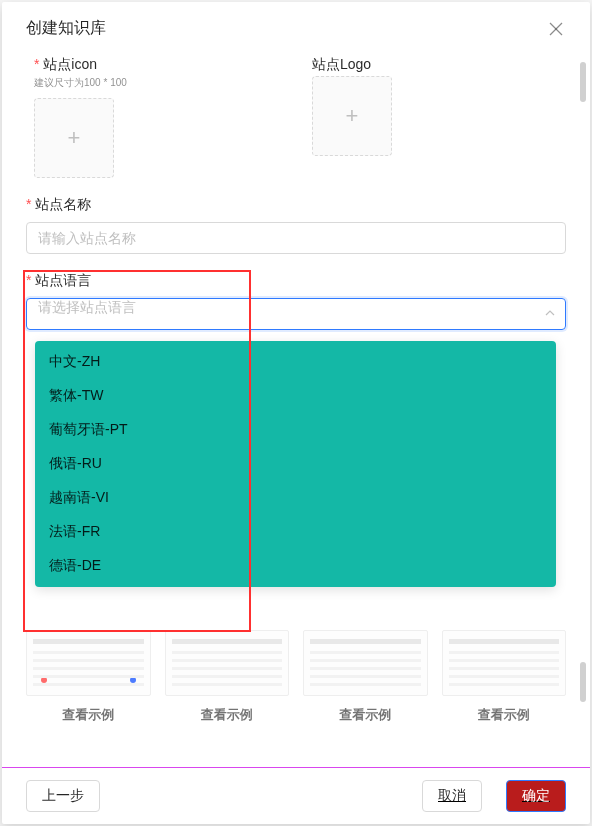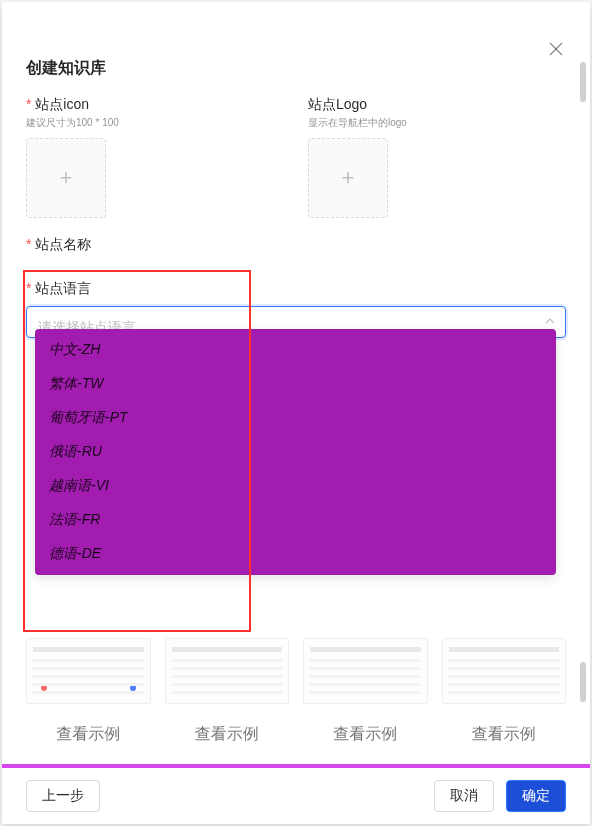--- a/index.html
+++ b/index.html
@@ -20,35 +20,35 @@
     display: flex;
     flex-direction: column;
   }
   .modal-header {
     padding: 16px 24px;
     display: flex;
     justify-content: space-between;
     align-items: center;
     border-bottom: 1px solid transparent;
   }
-  .modal-title { font-size: 16px; font-weight: 700; color: rgba(0,0,0,0.85); margin-top: 40px; }
+  .modal-title { font-size: 16px; font-weight: 400; color: rgba(0,0,0,0.85); }
   .close-btn {
     width: 20px; height: 20px;
     display: flex; align-items: center; justify-content: center;
     cursor: pointer; color: rgba(0,0,0,0.45);
     font-size: 16px;
   }
   .close-btn svg { width: 14px; height: 14px; }
   .modal-body {
     flex: 1;
     padding: 0 24px;
     overflow-y: auto;
     position: relative;
   }
-  .row { display: flex; gap: 24px; }
+  .row { display: flex; gap: 24px; margin-left: 8px; }
   .field { flex: 1; margin-bottom: 18px; }
   .field-label {
     font-size: 14px;
     color: rgba(0,0,0,0.85);
     margin-bottom: 2px;
     display: block;
   }
   .required::before { content: "* "; color: #ff4d4f; }
   .field-hint {
     font-size: 10px;
@@ -78,21 +78,21 @@
   .text-input::placeholder { color: #bfbfbf; }
   .select-box {
     width: 100%;
     height: 32px;
     padding: 0 30px 0 11px;
     border: 1px solid #2f7aff;
     border-radius: 4px;
     font-size: 14px;
     color: #bfbfbf;
     display: flex;
-    align-items: flex-end;
+    align-items: flex-start;
     cursor: pointer;
     position: relative;
     box-shadow: 0 0 0 2px rgba(47,122,255,0.15);
   }
   .select-arrow {
     position: absolute;
     right: 10px; top: 50%;
     transform: translateY(-50%);
     color: rgba(0,0,0,0.25);
   }
@@ -102,29 +102,28 @@
     border: 2px solid #ff3030;
     pointer-events: none;
     top: 268px;
     left: 21px;
     width: 228px;
     height: 362px;
     z-index: 50;
   }
   .dropdown {
     position: absolute;
-    top: 327px;
+    top: 339px;
     left: 33px;
     right: 34px;
-    background: #a21caf;
+    background: #14b8a6;
     border-radius: 4px;
     box-shadow: 0 3px 12px rgba(0,0,0,0.12);
     z-index: 40;
     padding: 4px 0;
-    font-style: italic;
   }
   .dropdown-item {
     padding: 8px 14px;
     font-size: 14px;
     color: rgba(0,0,0,0.85);
     cursor: pointer;
   }
   .thumbs {
     display: flex;
     gap: 14px;
@@ -140,48 +139,49 @@
   .thumb-img {
     width: 100%;
     height: 66px;
     border: 1px solid #eee;
     border-radius: 2px;
     background: #fdfdfd;
     position: relative;
     overflow: hidden;
   }
   .thumb-label {
-    font-size: 16px;
+    font-size: 13px;
     color: rgba(0,0,0,0.55);
-    margin-top: 20px;
-    cursor: pointer;
+    margin-top: 10px;
+    cursor: pointer;
+    font-weight: bold;
   }
   .modal-footer {
     padding: 12px 24px;
     display: flex;
     justify-content: space-between;
     align-items: center;
-    border-top: 4px solid #d946ef;
+    border-top: 1px solid #d946ef;
   }
   .btn {
     height: 32px;
     padding: 0 15px;
     border-radius: 4px;
     font-size: 14px;
     cursor: pointer;
     border: 1px solid #d9d9d9;
     background: #fff;
     color: rgba(0,0,0,0.85);
   }
   .btn-primary {
-    background: #1d4ed8;
+    background: #b91c1c;
     border-color: #2f7aff;
     color: #fff;
   }
-  .footer-right { display: flex; gap: 12px; }
+  .footer-right { display: flex; gap: 24px; text-decoration: underline; }
   .scrollbar-fake {
     position: absolute;
     right: 4px; top: 60px;
     width: 6px; height: 640px;
     background: transparent;
   }
   .scrollbar-thumb { position: absolute; right: 0; width: 6px; background: #d0d0d0; border-radius: 3px; }
   
   .thumb-img::before {
     content: "";
@@ -220,30 +220,30 @@
     <div class="row">
       <div class="field">
         <span class="field-label required">站点icon</span>
         <span class="field-hint">建议尺寸为100 * 100</span>
         <div class="upload-box">
           <span>+</span>
         </div>
       </div>
       <div class="field">
         <span class="field-label">站点Logo</span>
-        <span class="field-hint">显示在导航栏中的logo</span>
         <div class="upload-box">
           <span>+</span>
         </div>
       </div>
     </div>
 
     <div class="field">
       <span class="field-label required">站点名称</span>
       <div style="height:6px"></div>
+      <input class="text-input" type="text" placeholder="请输入站点名称" style="">
     </div>
 
     <div class="field" style="">
       <span class="field-label required">站点语言</span>
       <div style="height:6px"></div>
       <div class="select-box">
         <span>请选择站点语言</span>
         <span class="select-arrow">
           <svg viewBox="0 0 10 10">
               <polyline points="1,6 5,2 9,6" fill="none" stroke="currentColor" stroke-width="1.2"></polyline>

